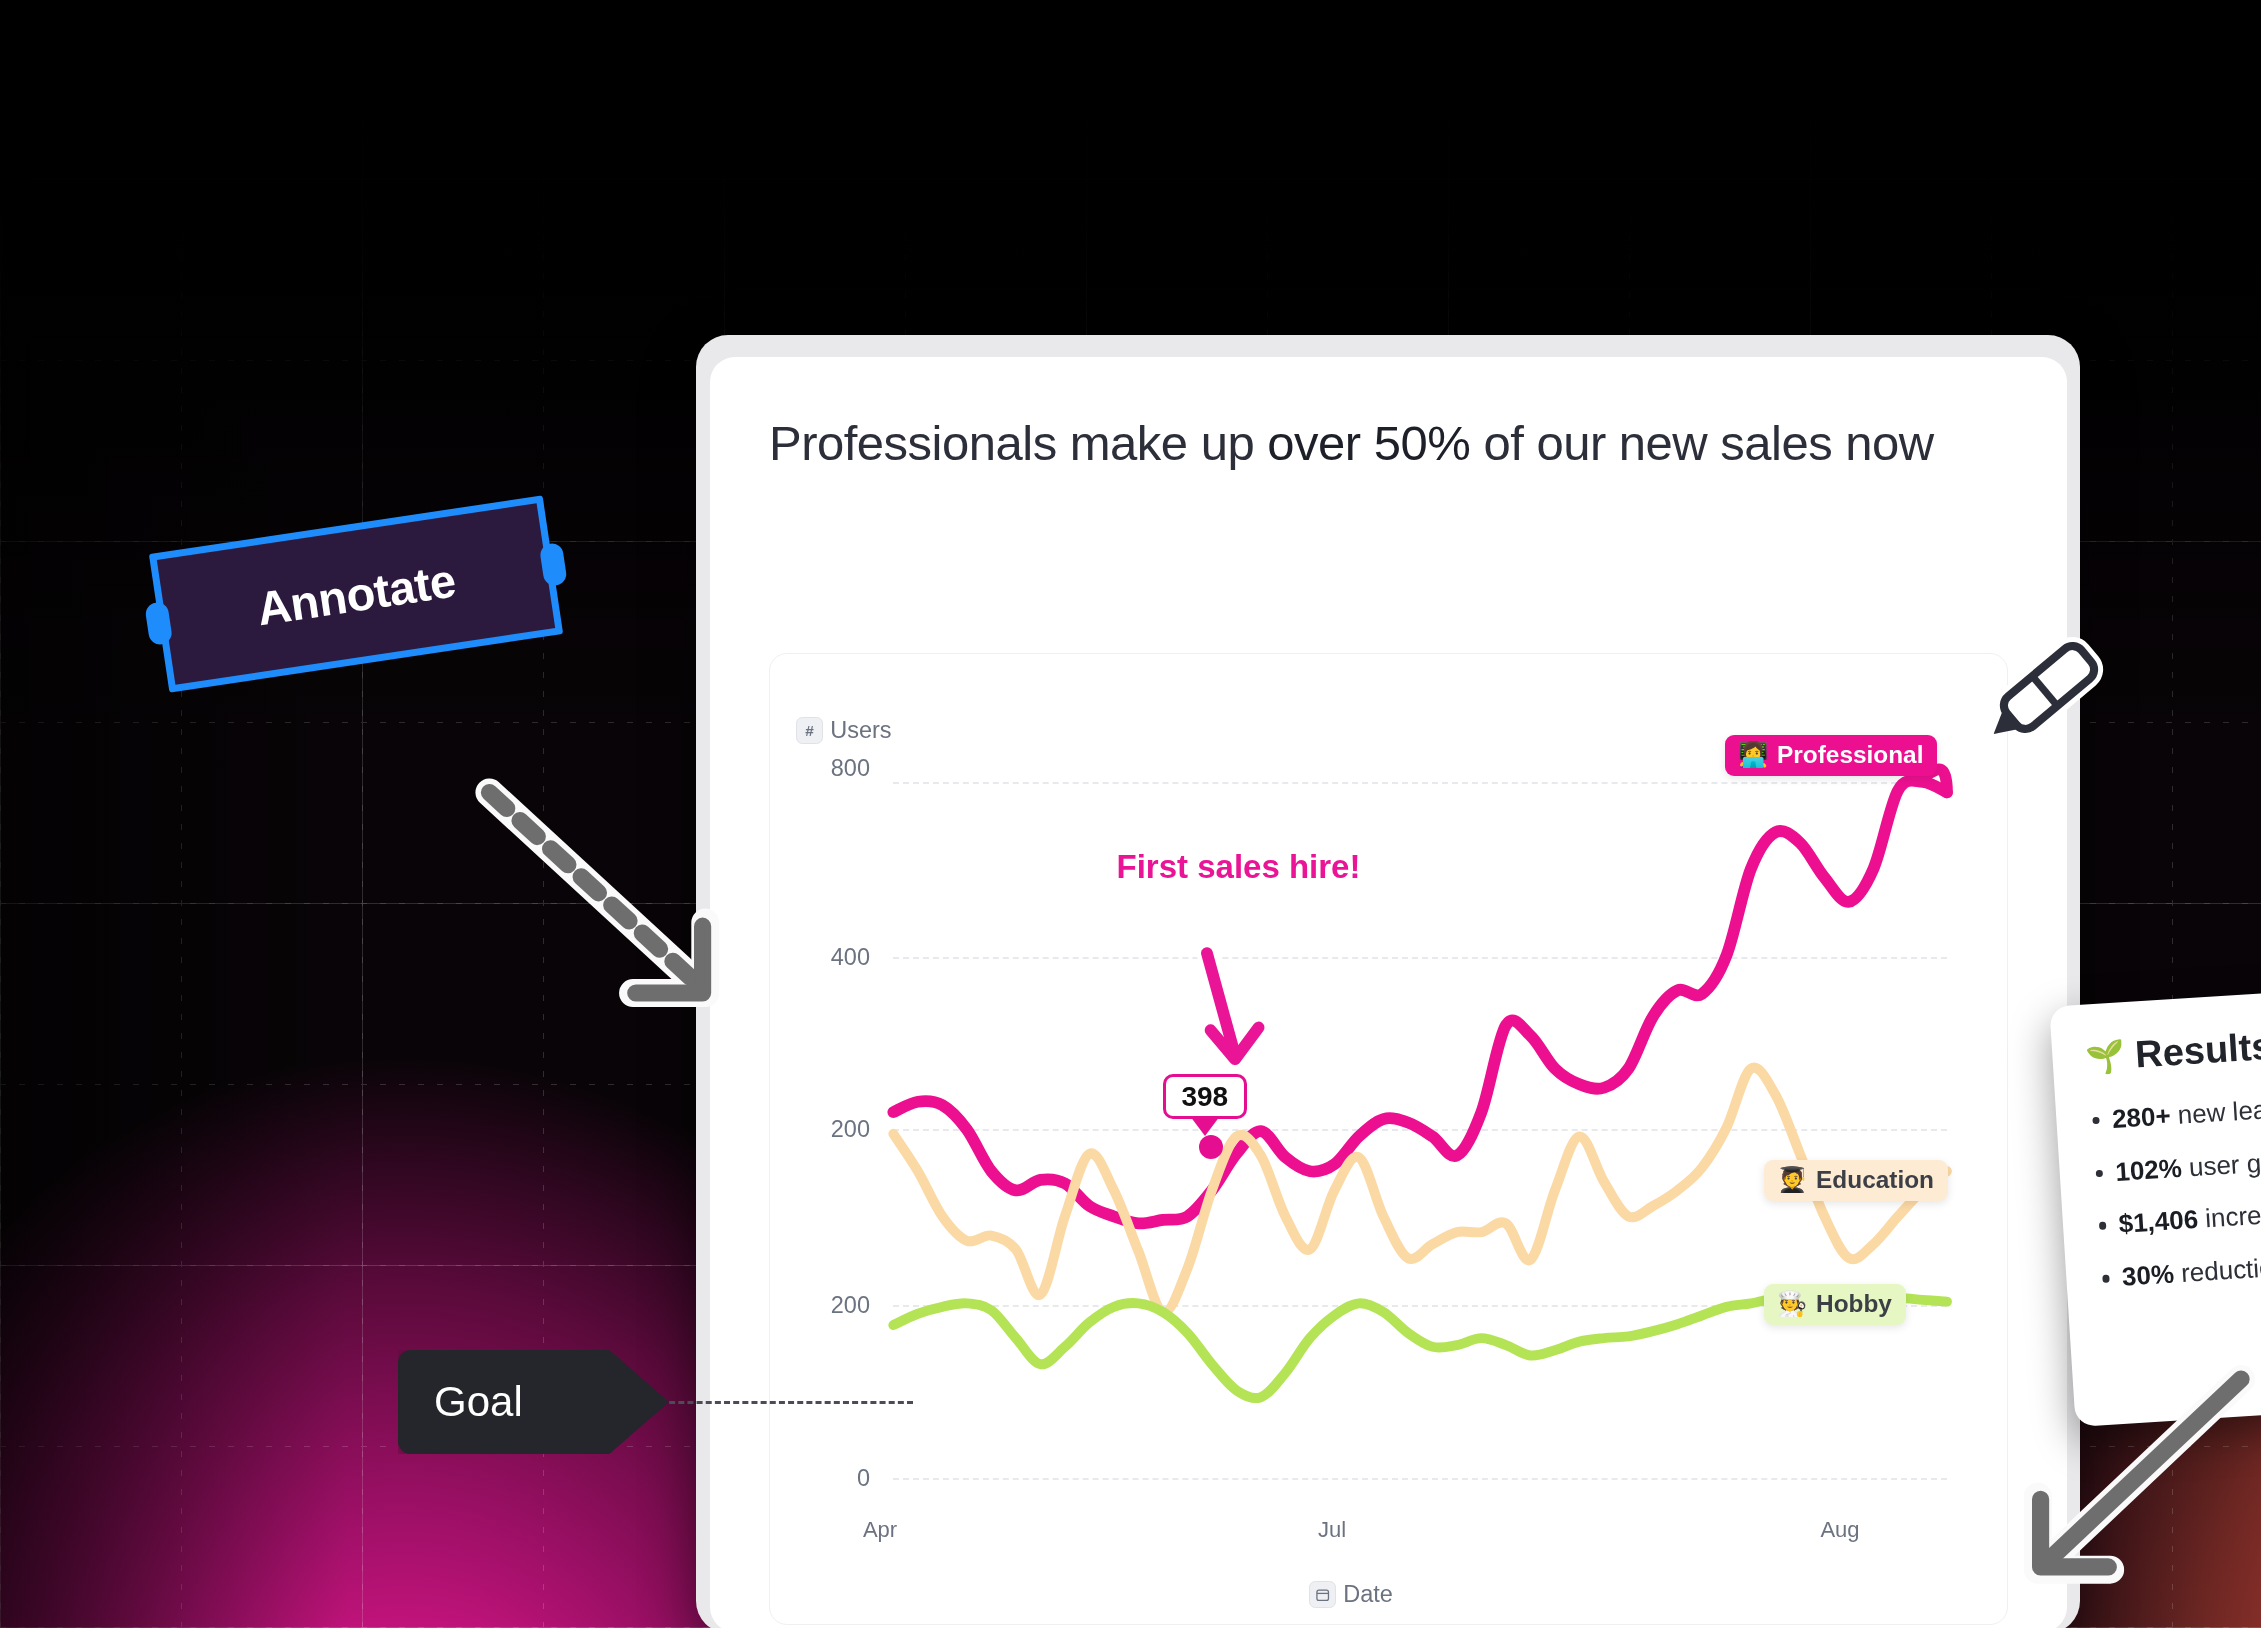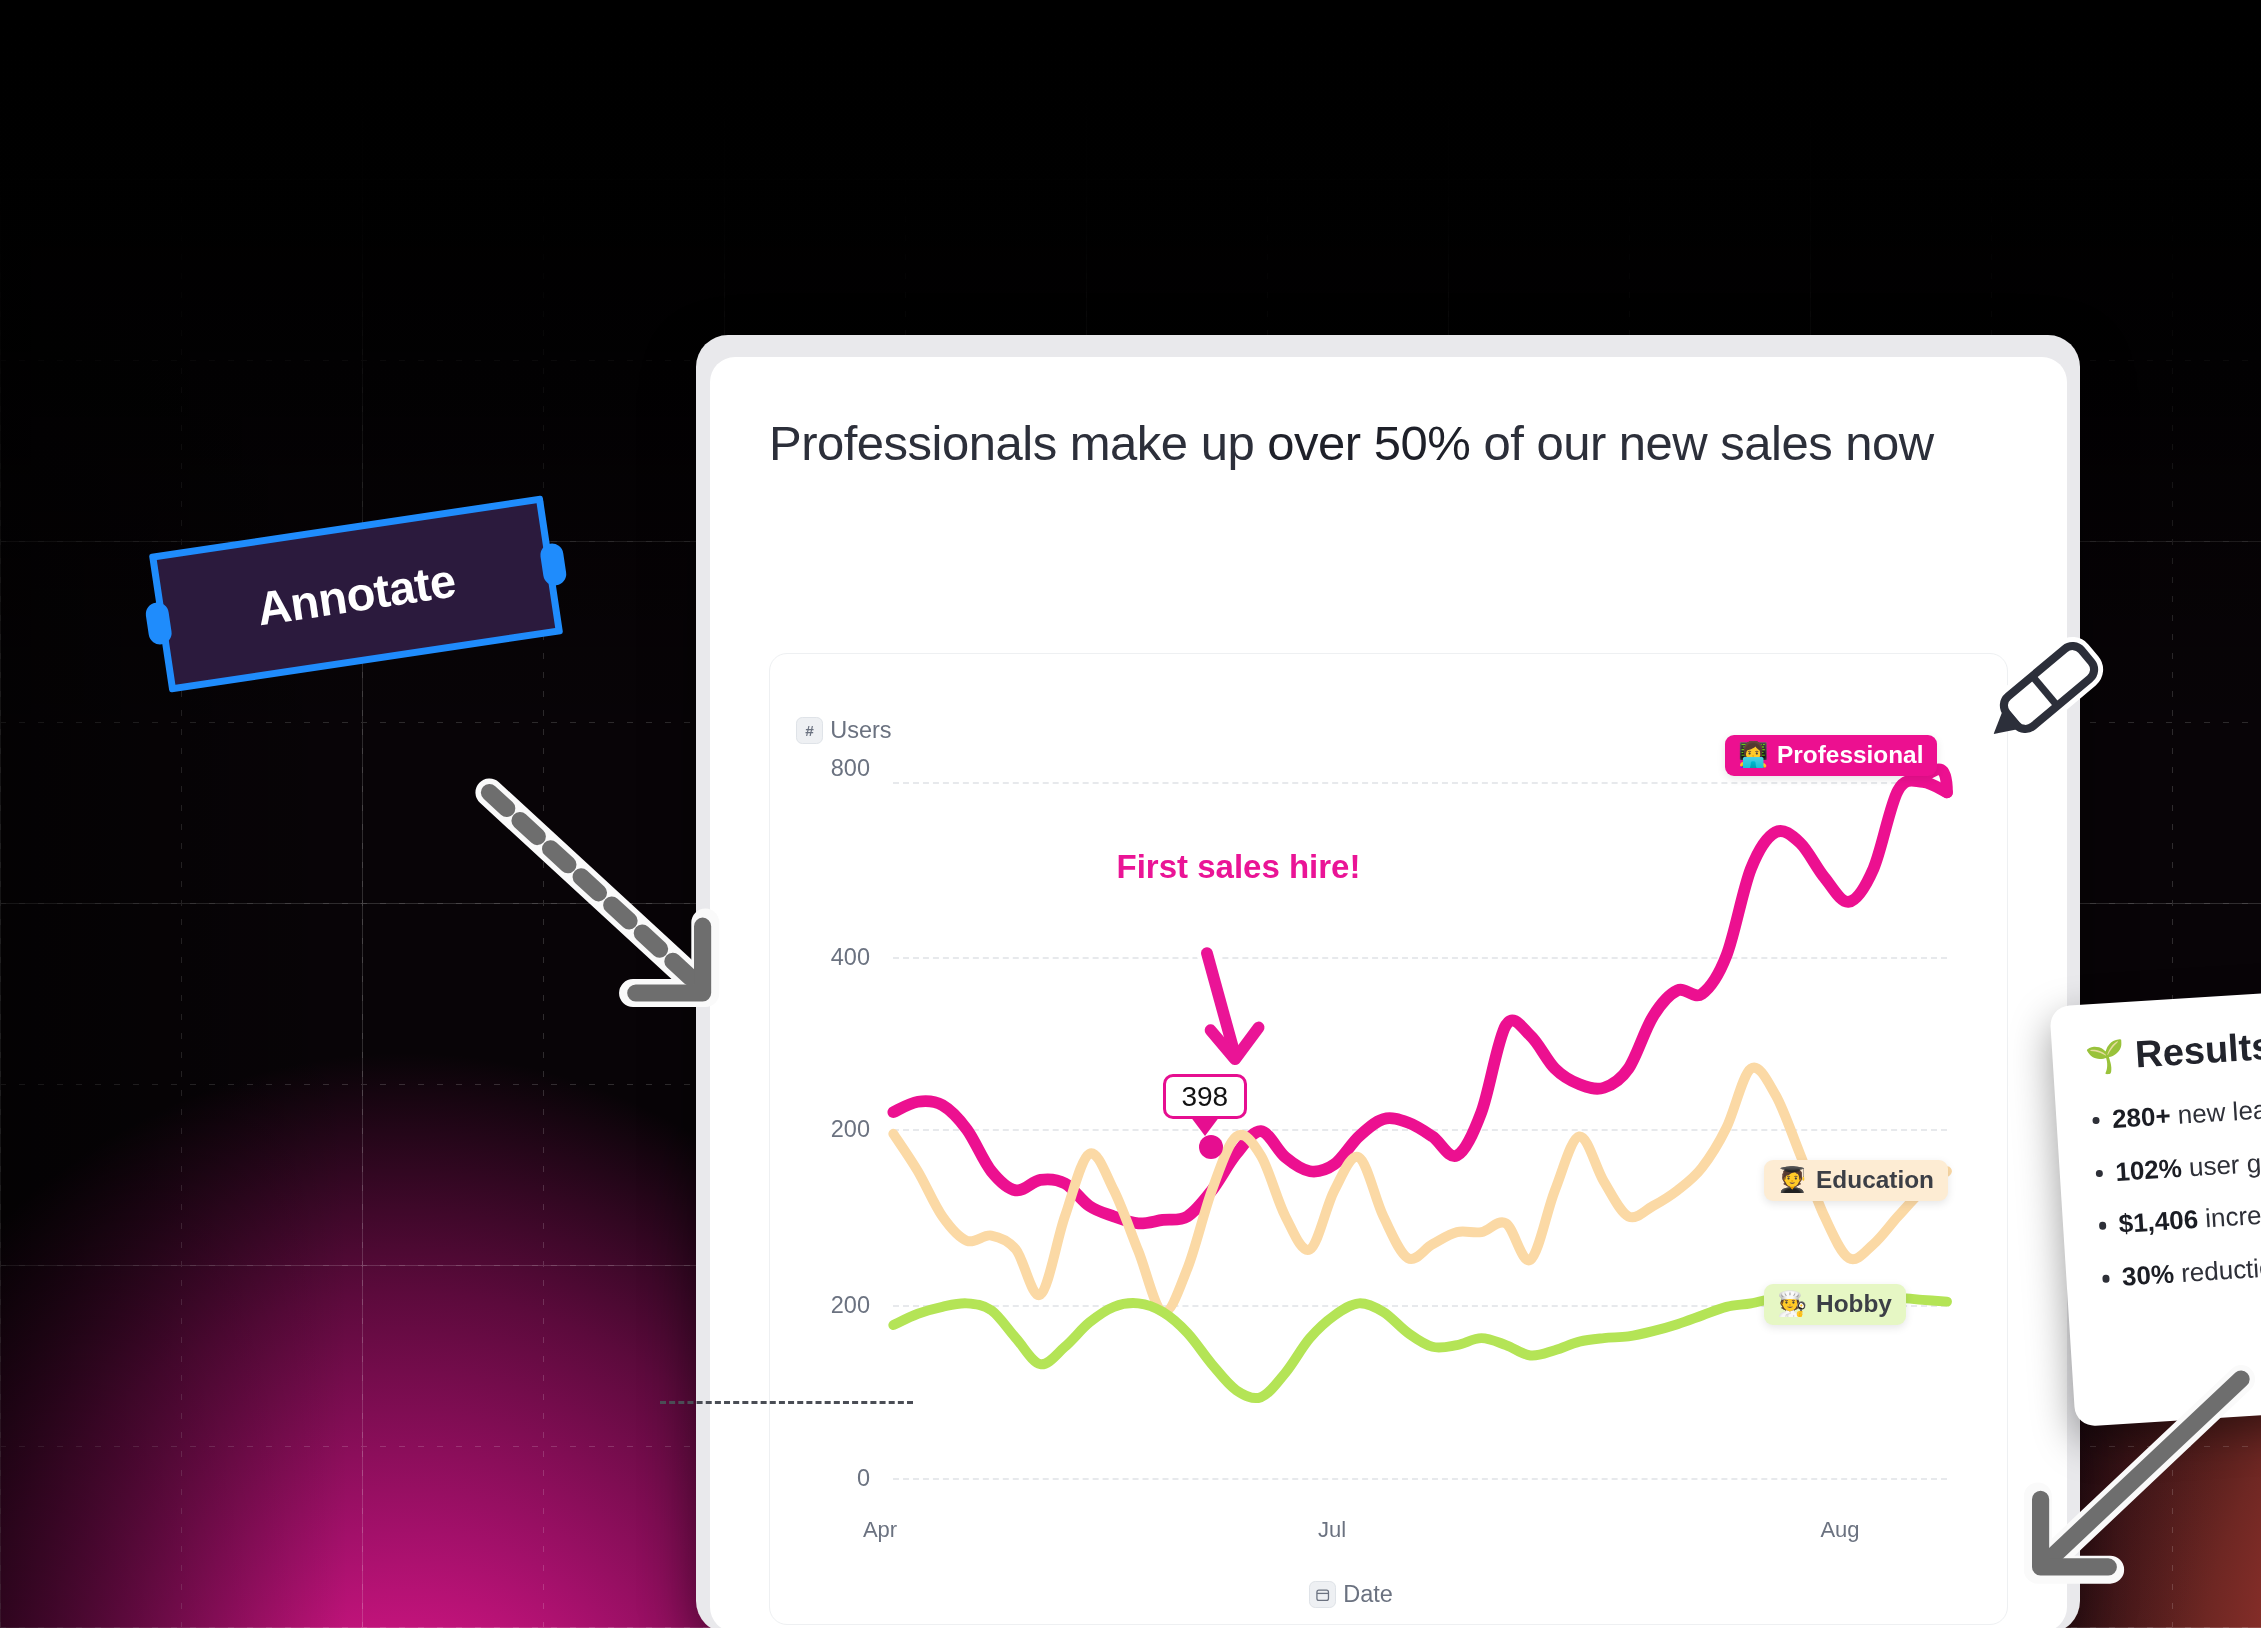--- a/index.html
+++ b/index.html
@@ -101,21 +101,21 @@
   }
   .series-pill .emo{font-size:24.4px;line-height:1;}
   #pill-professional{left:1725px;top:735px;background:#ec1090;color:#fff;}
   #pill-education{left:1764px;top:1160px;background:#fdecd3;color:#3c3f46;}
   #pill-hobby{left:1764px;top:1284px;background:#e6f7c4;color:#3c3f46;}
 
   
   #data-tooltip{
     position:absolute;left:1163px;top:1074px;
     background:#fff;border:3.6px solid #e60e90;border-radius:10px;
-    padding:3.6px 15.4px;font-size:28px;font-weight:400;color:#111;
+    padding:3.6px 15.4px;font-size:28px;font-weight:700;color:#111;
   }
   #data-tooltip:after{
     content:"";position:absolute;left:50%;bottom:-20px;transform:translateX(-50%);
     border-left:15.4px solid transparent;border-right:15.4px solid transparent;
     border-top:20px solid #e60e90;
   }
   #data-point{
     position:absolute;left:1199px;top:1135px;width:24.4px;height:24.4px;border-radius:50%;
     background:#e60e90;
   }
@@ -289,20 +289,23 @@
     </g>
     <g stroke="#6e6e6e" stroke-width="38" fill="none" stroke-linecap="round" stroke-linejoin="round" stroke-dasharray="52 40">
       <path d="M62 72 L512 486"></path>
     </g>
     <g stroke="#6e6e6e" stroke-width="38" fill="none" stroke-linecap="round" stroke-linejoin="round">
       <path d="M386 516 L534 516 L534 368"></path>
     </g>
   </svg>
 
   <div id="goal-line"></div>
+  <div id="goal-tag">
+    <span>Goal</span>
+  </div>
 
   <div id="results-card">
     <div id="results-head">
       <span class="emo">🌱</span>
       <span>Results</span>
     </div>
     <ul id="results-list">
         <li><b>280+</b><span> new leads</span></li>
         <li><b>102%</b><span> user growth</span></li>
         <li><b>$1,406</b><span> increased MRR</span></li>

